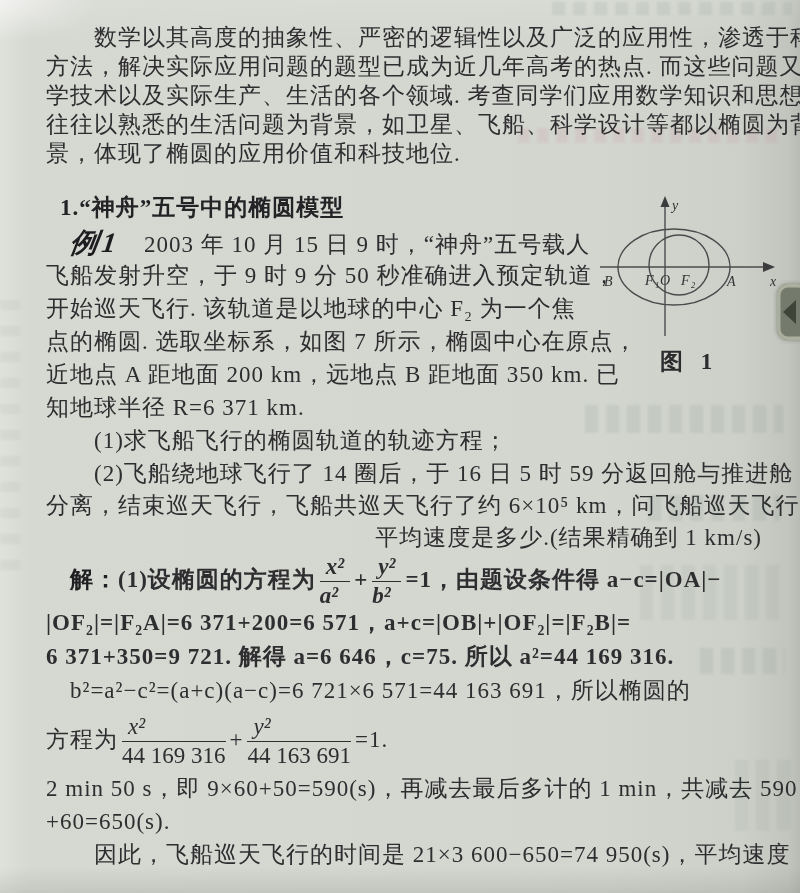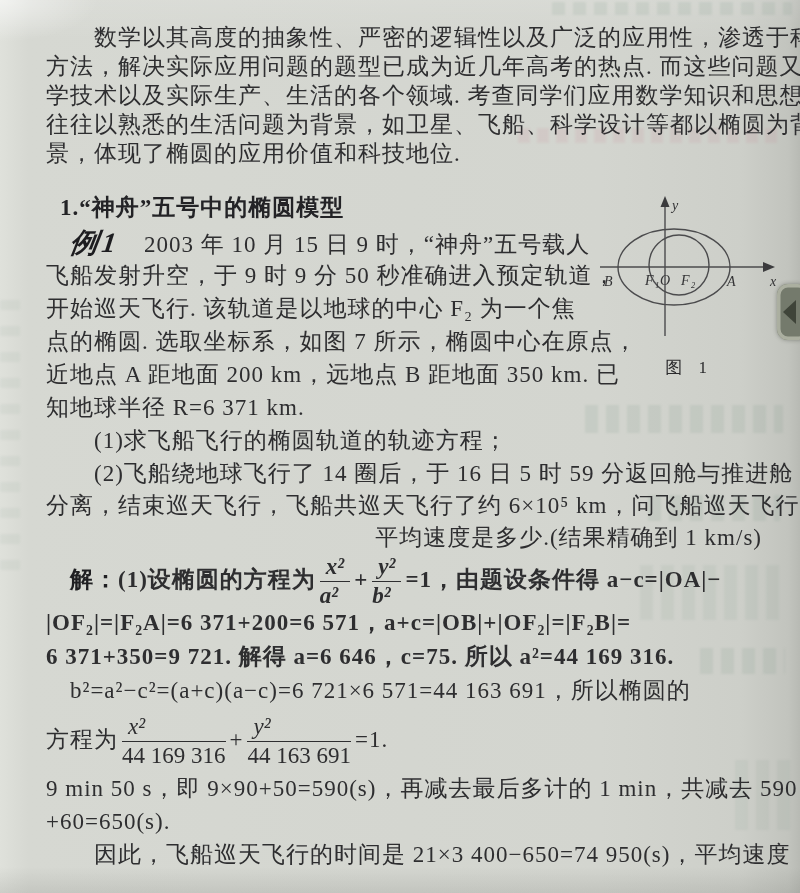--- a/index.html
+++ b/index.html
@@ -50,21 +50,21 @@
     display:inline-block;vertical-align:middle;text-align:left;
     margin:0 4px;line-height:1.12;letter-spacing:0;
   }
   .frac .num{display:block;border-bottom:1.6px solid #2e2e30;padding:0 6px 1px;}
   .frac .den{display:block;padding-top:1px;}
   .it{font-style:italic;}
 
   
   .figure{position:absolute;left:596px;top:194px;width:186px;z-index:3;text-align:center;}
   .figure svg{display:block;}
-  .fig-caption{margin-top:12px;font-size:17px;letter-spacing:6px;color:#2b2b2d;}
+  .fig-caption{margin-top:2px;font-size:23px;letter-spacing:6px;color:#2b2b2d;font-weight:bold;}
 
   
   .artifact{
     position:absolute;right:-9px;top:284px;width:32px;height:56px;z-index:4;
     background:#747a6c;border-radius:11px;
     box-shadow:inset 0 0 0 3.5px #abafa0, 0 0 4px rgba(40,44,36,.4);
   }
   .artifact::before{
     content:"";position:absolute;left:6px;top:16px;width:0;height:0;
     border-right:13px solid #3f4439;border-top:12px solid transparent;border-bottom:12px solid transparent;
@@ -156,20 +156,20 @@
       <div class="line">|OF₂|=|F₂A|=6 371+200=6 571，a+c=|OB|+|OF₂|=|F₂B|=</div>
       <div class="line">6 371+350=9 721. 解得 a=6 646，c=75. 所以 a²=44 169 316.</div>
     </div>
 
     <div class="solb">
       <div class="line ind1">b²=a²−c²=(a+c)(a−c)=6 721×6 571=44 163 691，所以椭圆的</div>
       <div class="line line-xtall">方程为<span class="frac"><span class="num it">x²</span><span class="den">44 169 316</span></span>+<span class="frac"><span class="num it">y²</span><span class="den">44 163 691</span></span>=1.</div>
     </div>
 
     <div class="sol2">
-      <div class="line">9 min 50 s，即 9×90+50=590(s)，再减去最后多计的 1 min，共减去 590</div>
+      <div class="line">2 min 50 s，即 9×60+50=590(s)，再减去最后多计的 1 min，共减去 590</div>
       <div class="line">+60=650(s).</div>
     </div>
 
-    <div class="line conclusion ind2">因此，飞船巡天飞行的时间是 21×3 400−650=74 950(s)，平均速度</div>
+    <div class="line conclusion ind2">因此，飞船巡天飞行的时间是 21×3 600−650=74 950(s)，平均速度</div>
 
   </div>
 </div>
 
 </body></html>

